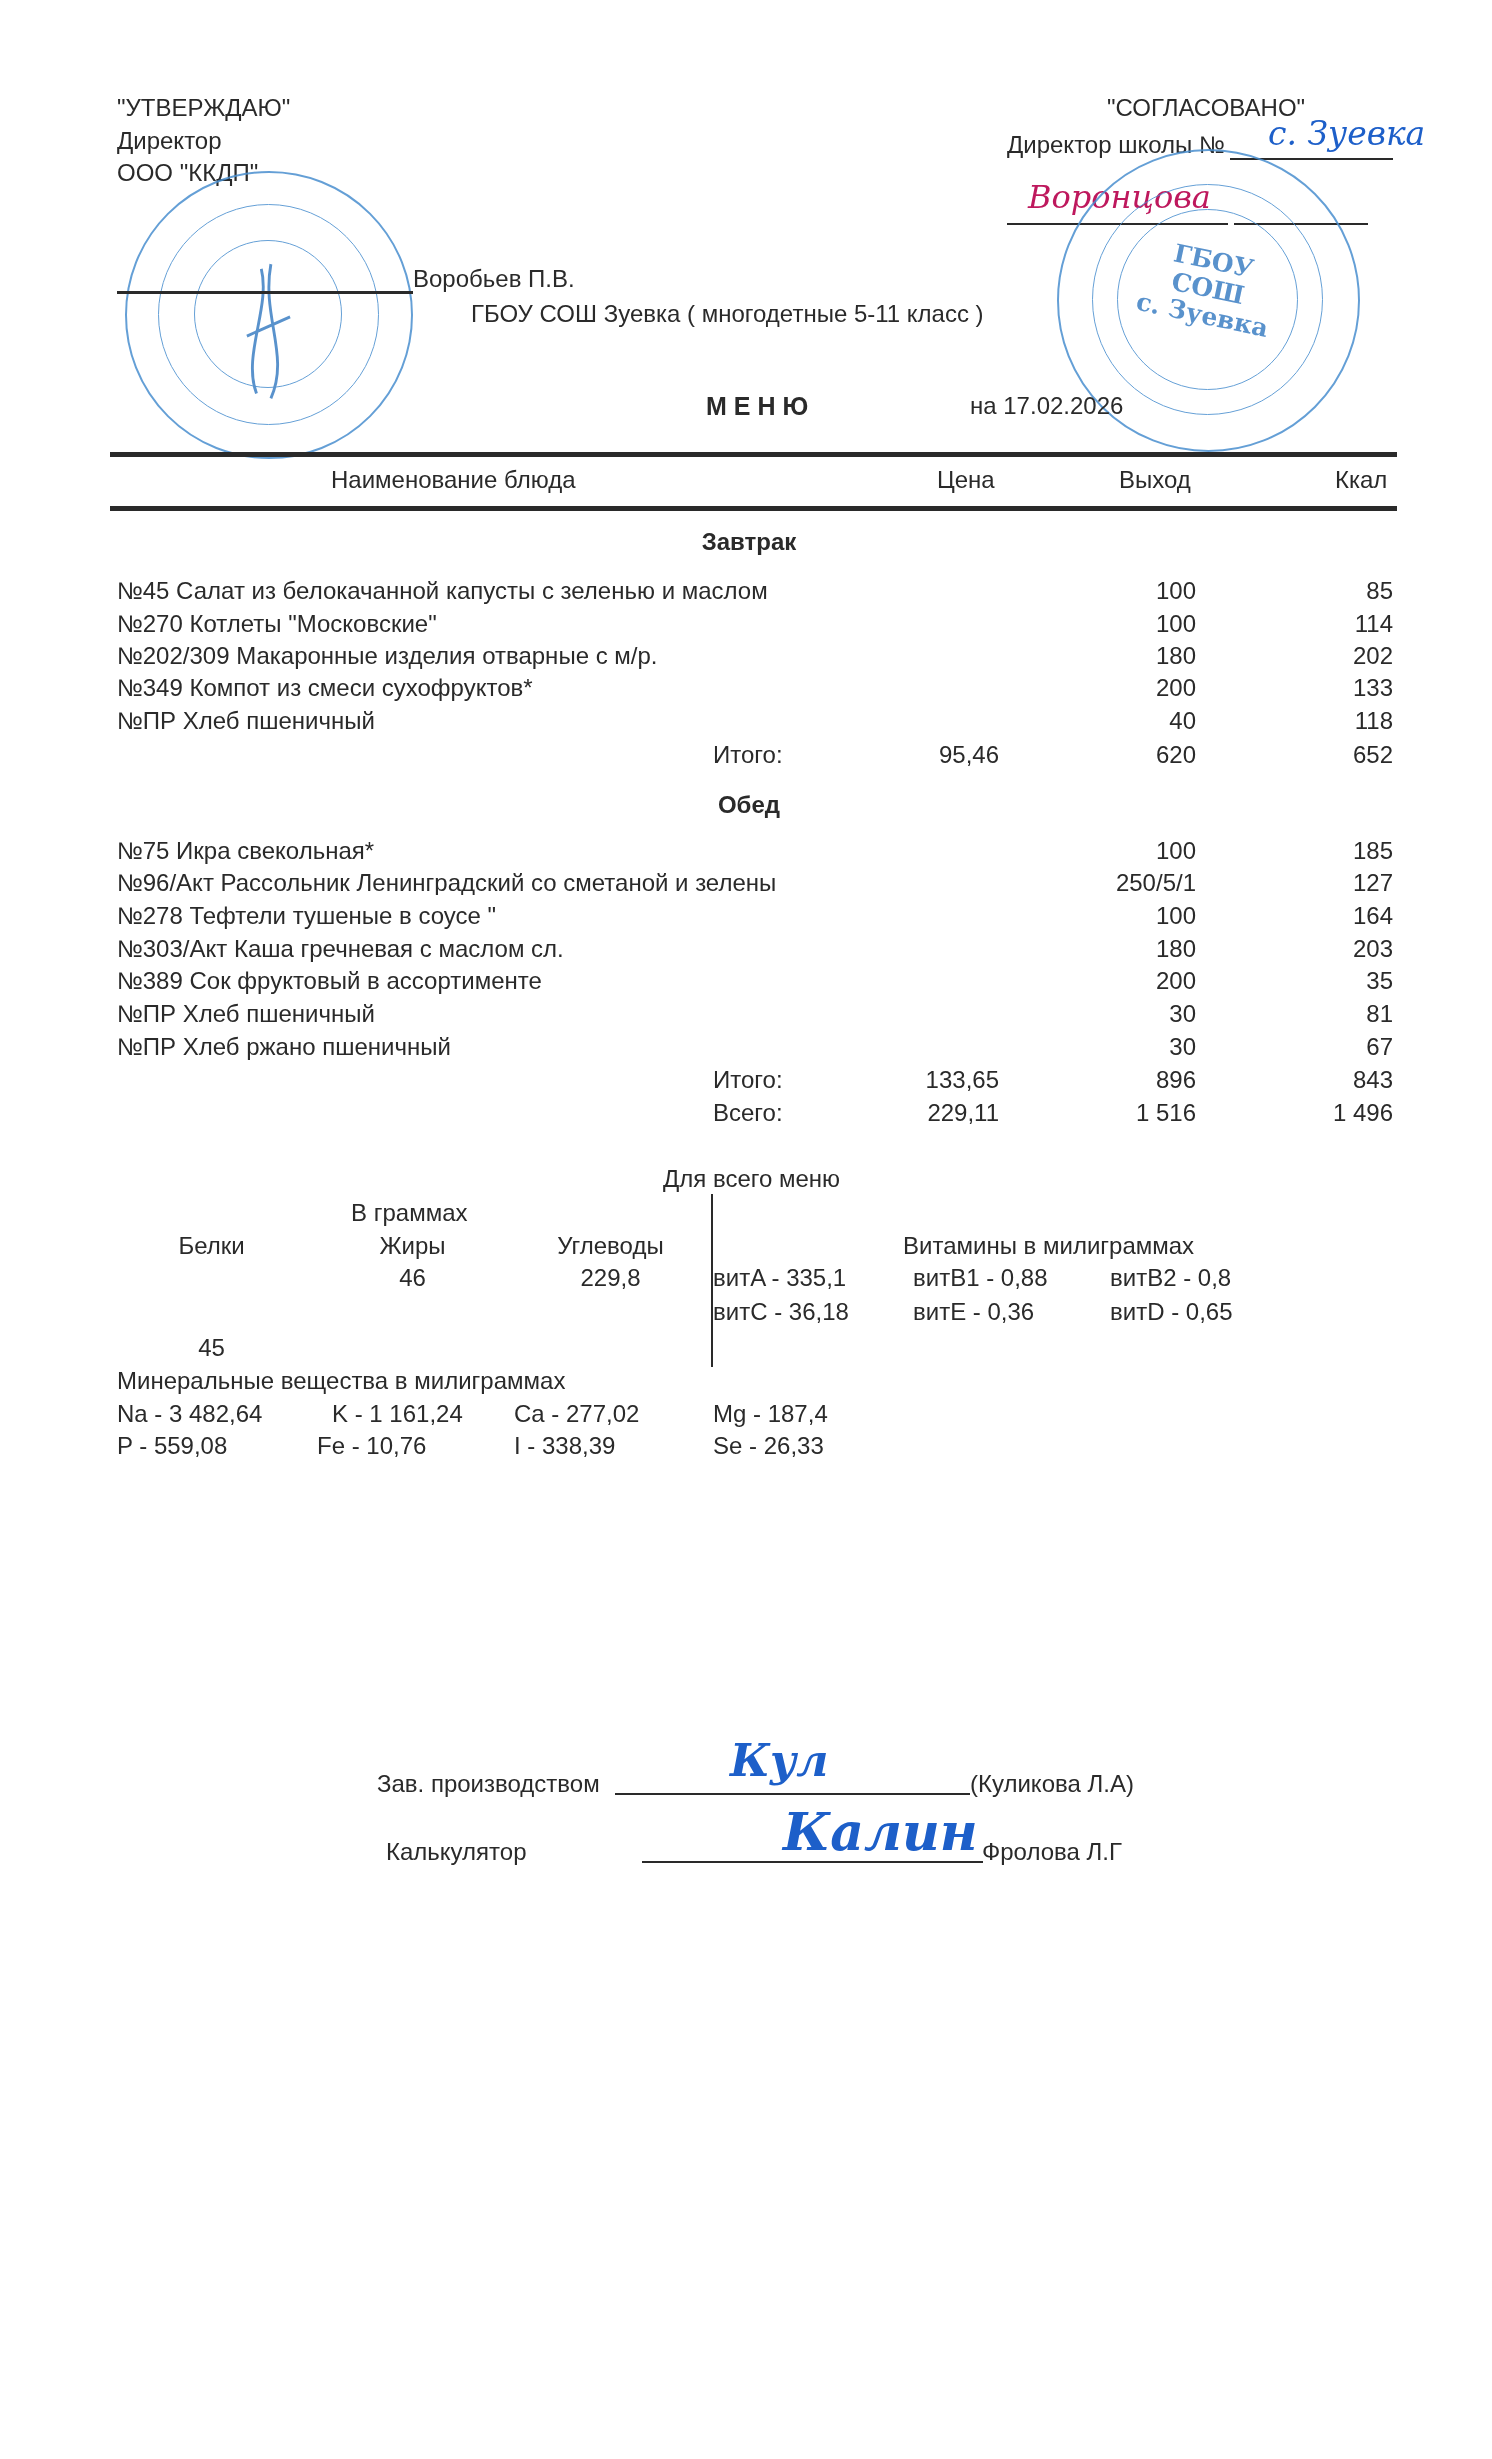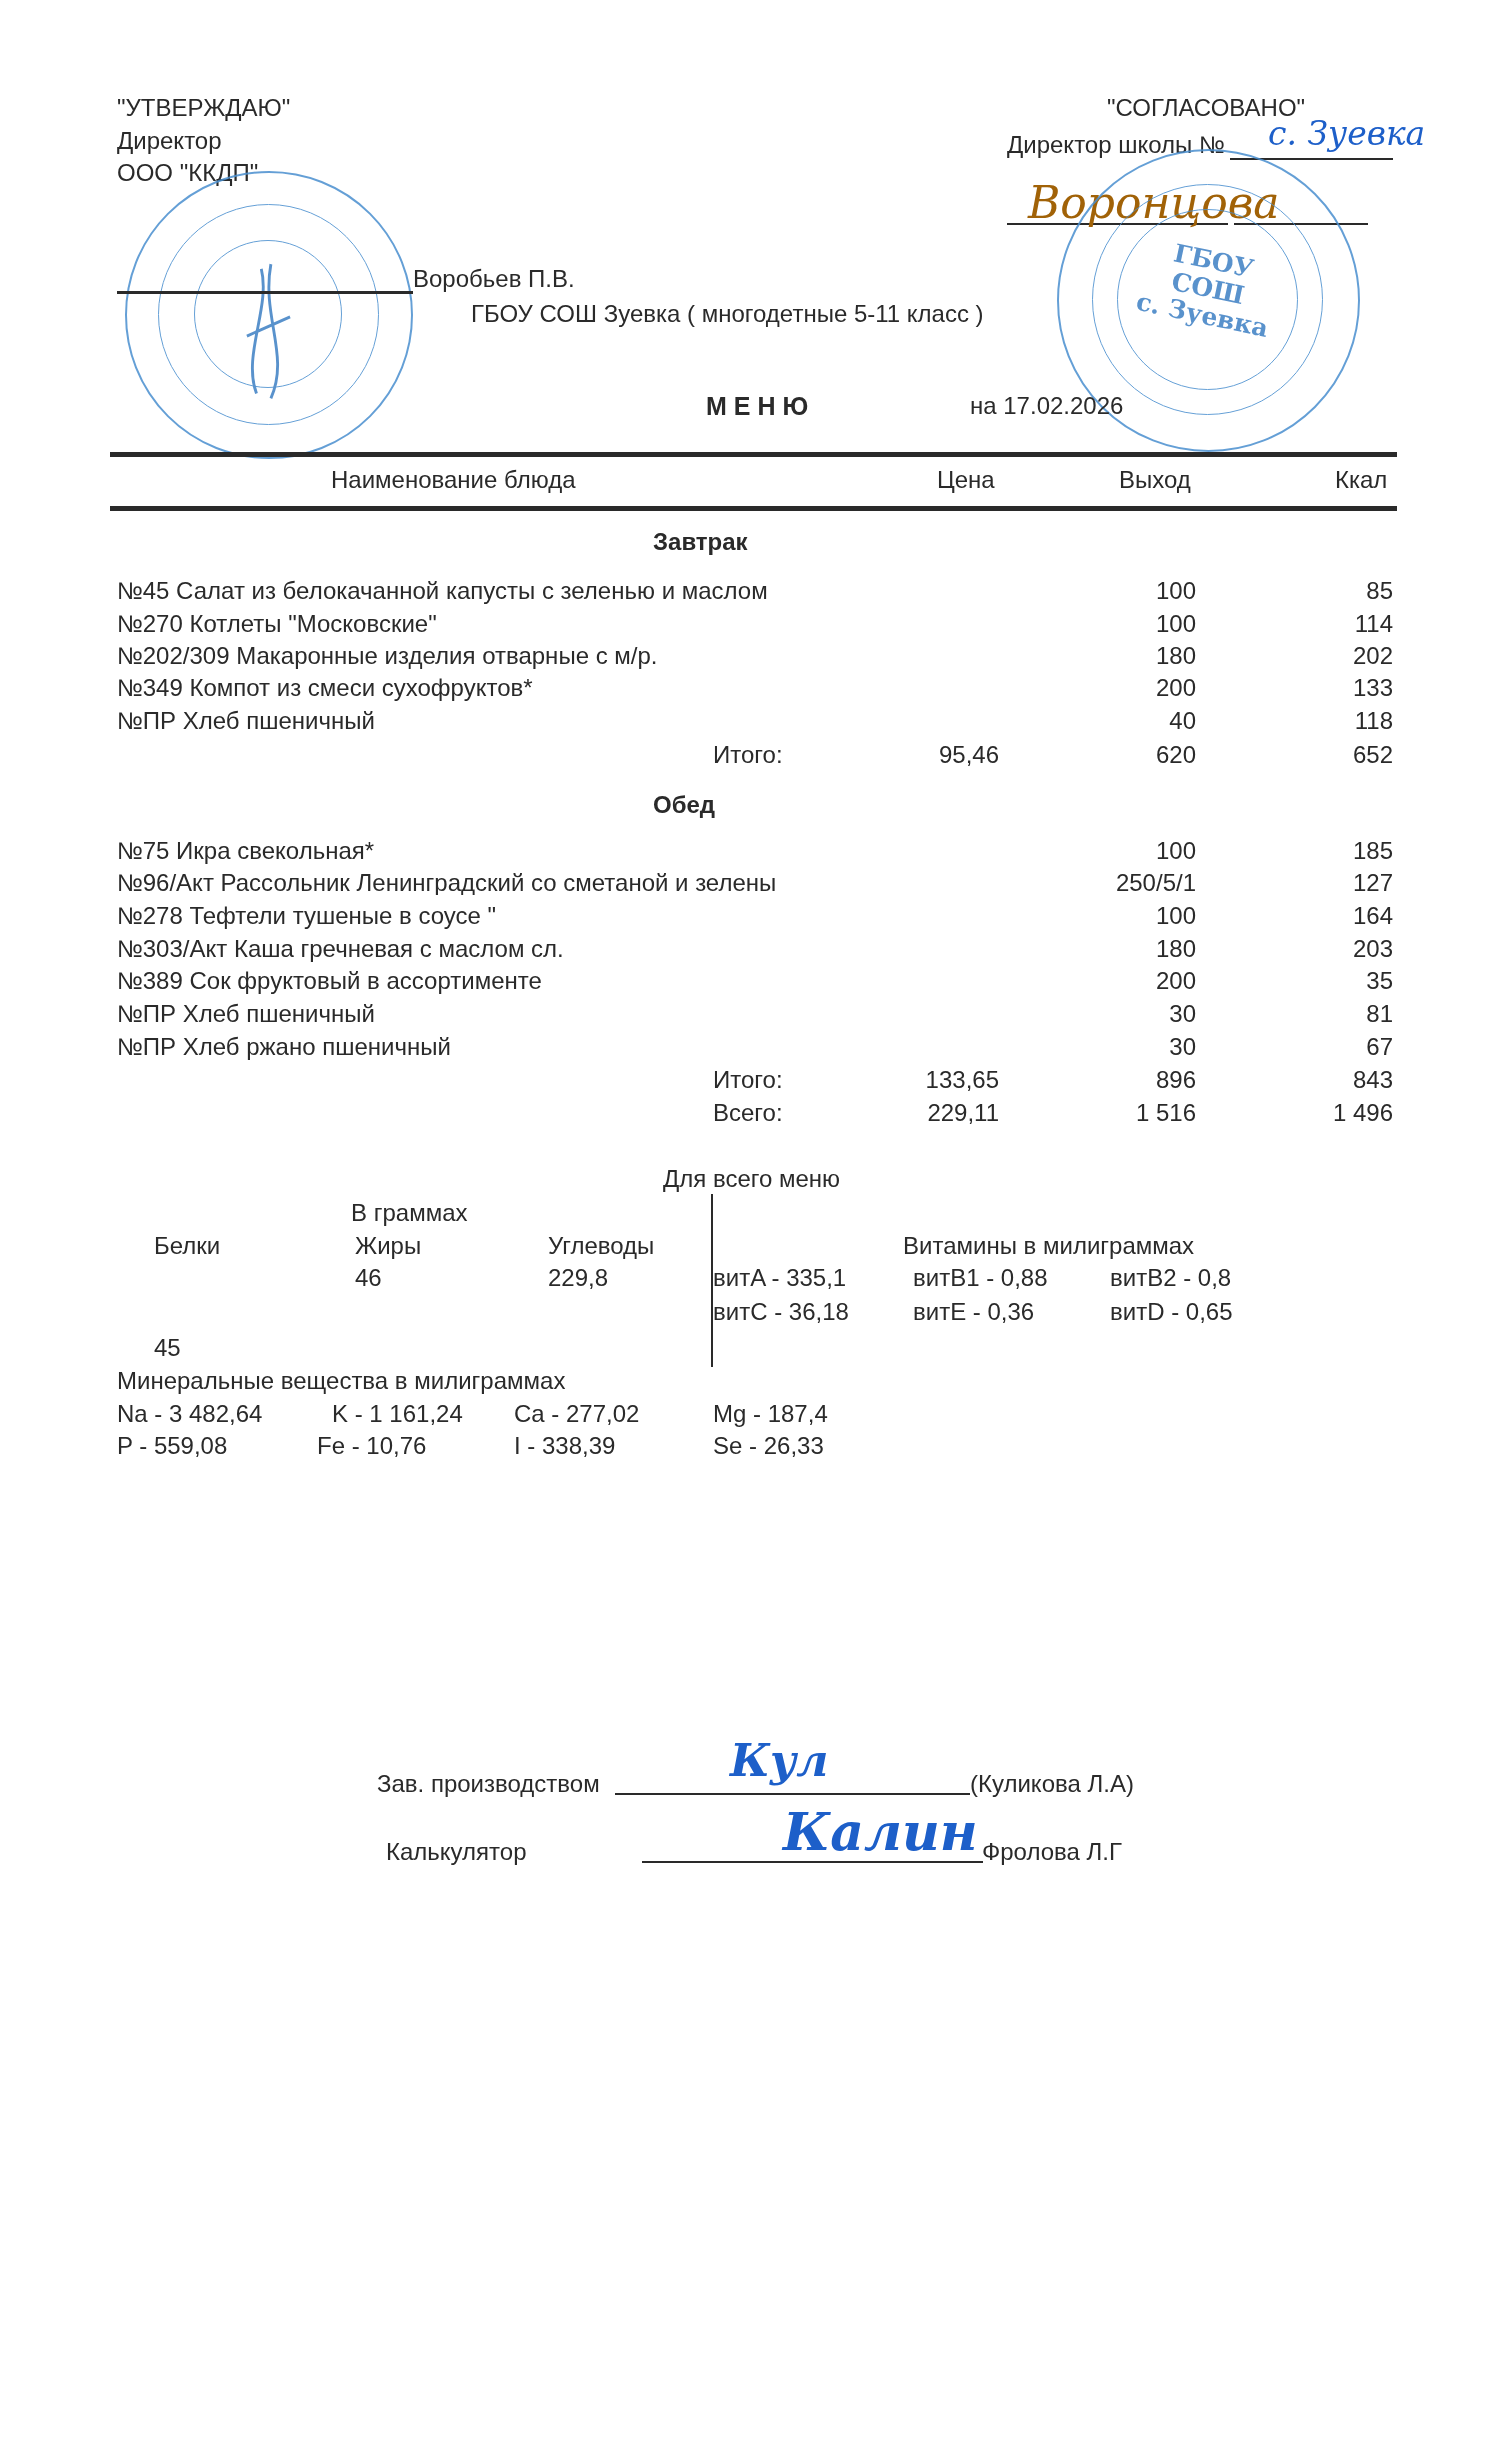--- a/index.html
+++ b/index.html
@@ -3,21 +3,21 @@
 <meta charset="utf-8">
 <style>
   html, body { margin:0; padding:0; background:#ffffff; }
   body { width:1493px; height:2459px; position:relative; overflow:hidden;
          font-family:"Liberation Sans", sans-serif; color:#2a2a2a; font-size:24px; }
   .abs { position:absolute; white-space:nowrap; line-height:1; }
   .hr { position:absolute; background:#2a2a2a; }
   .stamp { position:absolute; border-radius:50%; border:2.9px solid #4a8fcf; box-sizing:border-box; }
   .stamp .ring { position:absolute; border-radius:50%; border:1.9px solid #4a8fcf; box-sizing:border-box; }
   .stamp-text { position:absolute; color:#3d7fc4; font-weight:bold; text-align:center; line-height:1.1; }
-  .c { text-align:left; }
+  .c { text-align:center; }
   .bold { font-weight:bold; }
   .row-name { position:absolute; left:117px; }
   .col-price { position:absolute; width:125px; text-align:right; left:874px; }
   .col-out { position:absolute; width:154px; text-align:right; left:1042px; }
   .col-kcal { position:absolute; width:154px; text-align:right; left:1239px; }
 </style>
 </head>
 <body>
 
 <div class="abs" style="left:117px;top:96px;">"УТВЕРЖДАЮ"</div>
@@ -35,21 +35,21 @@
 <div class="abs" style="left:413px;top:267px;">Воробьев П.В.</div>
 
 <div class="abs" style="left:471px;top:302px;">ГБОУ СОШ  Зуевка ( многодетные    5-11 класс )</div>
 
 <div class="abs" style="left:1107px;top:96px;">"СОГЛАСОВАНО"</div>
 <div class="abs" style="left:1007px;top:133px;">Директор школы №</div>
 <div class="hr" style="left:1230px;top:158px;width:163px;height:1.9px;"></div>
 <div class="abs" style="left:1268px;top:117px;font-family:'DejaVu Serif',serif;font-style:italic;font-size:33px;color:#1d5fc9;">с. Зуевка</div>
 <div class="hr" style="left:1007px;top:223px;width:221px;height:1.9px;"></div>
 <div class="hr" style="left:1234px;top:223px;width:134px;height:1.9px;"></div>
-<div class="abs" style="left:1028px;top:181px;font-family:'DejaVu Serif',serif;font-style:italic;font-size:44px;color:#a16207;">Воронцова</div>
+<div class="abs" style="left:1028px;top:181px;font-family:'DejaVu Serif',serif;font-style:italic;font-size:32px;color:#be185d;">Воронцова</div>
 
 <div class="stamp" style="left:1057px;top:149px;width:303px;height:303px;opacity:0.85;">
   <div class="ring" style="left:33px;top:33px;width:231px;height:231px;"></div>
   <div class="ring" style="left:58px;top:58px;width:181px;height:181px;"></div>
   <div class="stamp-text" style="left:77px;top:96px;width:144px;font-size:25px;transform:rotate(12deg);font-family:'DejaVu Serif',serif;">
     <div>ГБОУ СОШ</div>
     <div>с. Зуевка</div>
   </div>
 </div>
 

